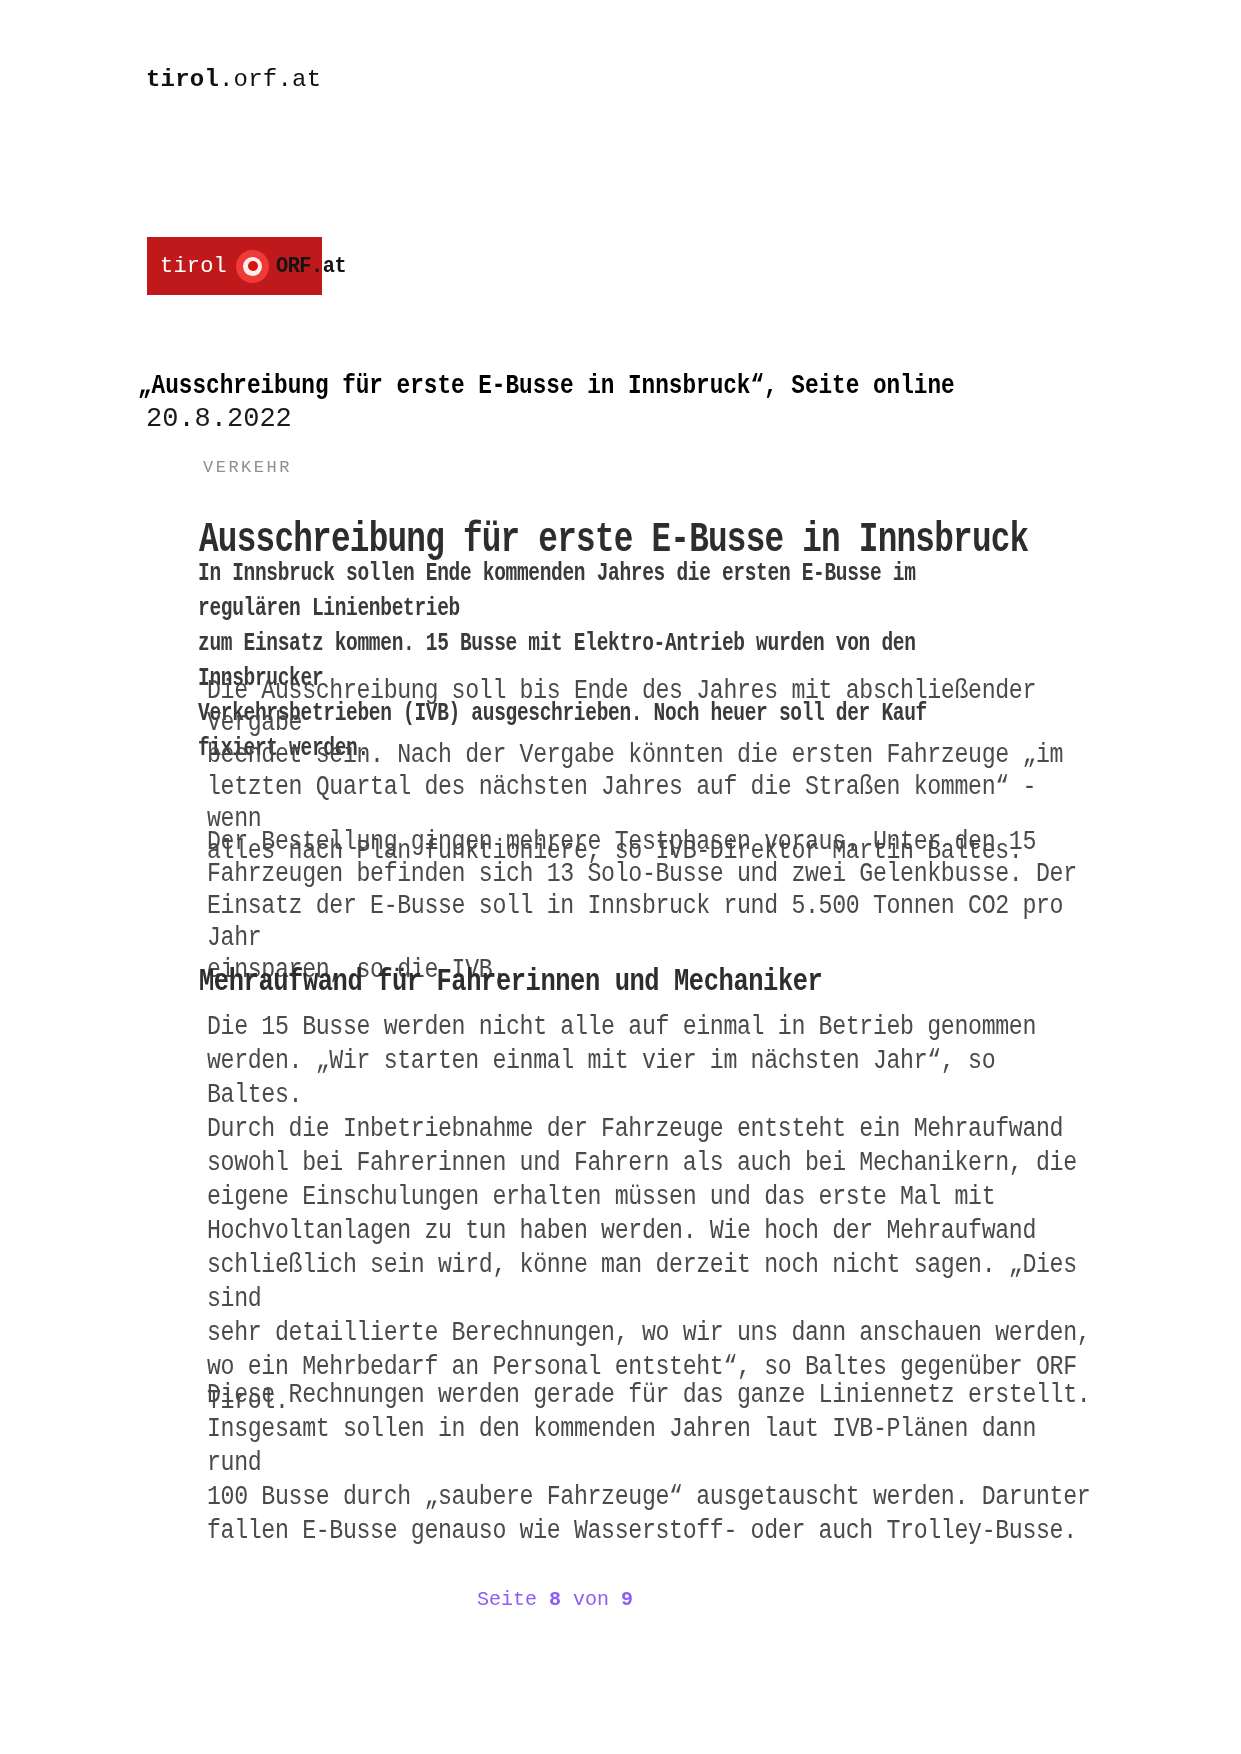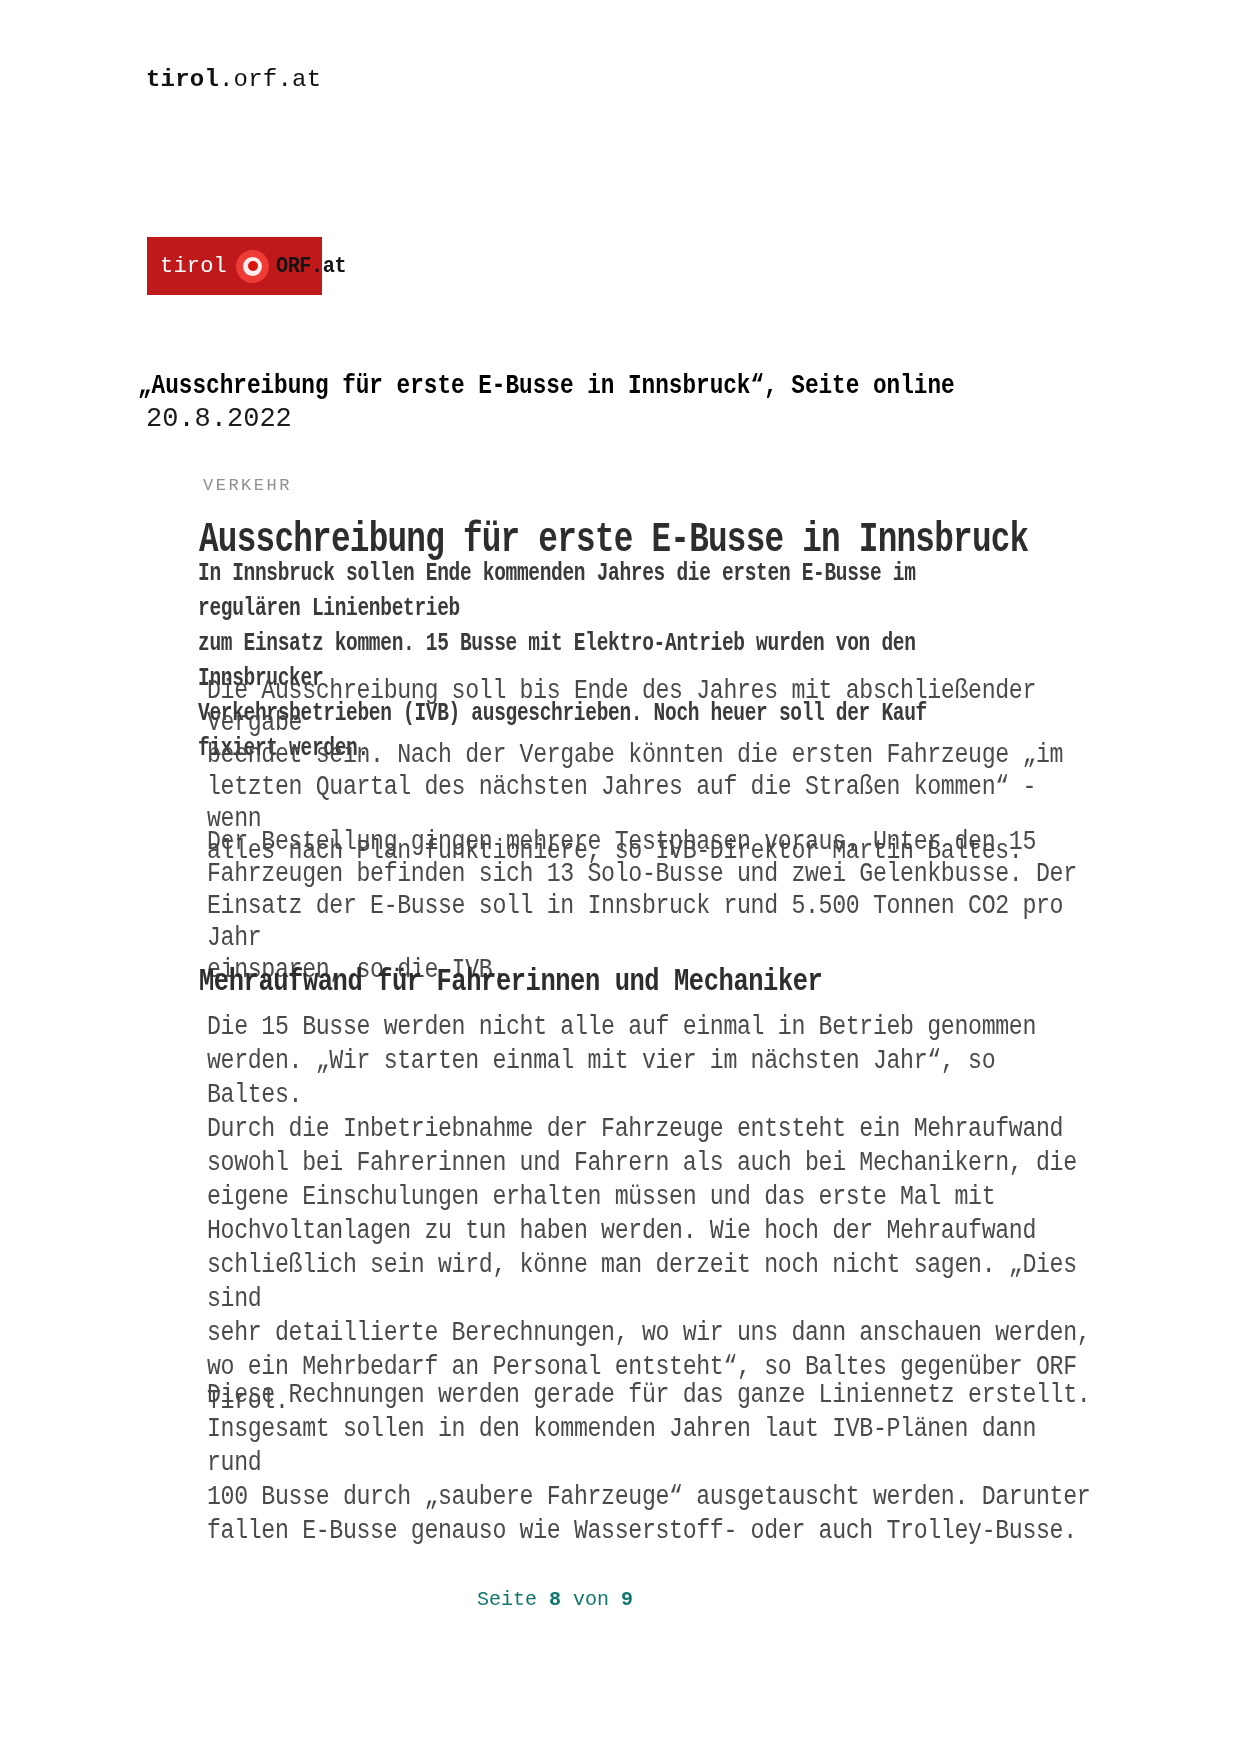--- a/index.html
+++ b/index.html
@@ -49,21 +49,21 @@
     white-space:nowrap;
     transform:scaleX(0.84); transform-origin:0 0;
   }
   .doc-date {
     position:absolute; left:146px; top:404px;
     font-size:27px; color:#1a1a1a;
   }
 
   
   .kicker {
-    position:absolute; left:203px; top:476px;
+    position:absolute; left:203px; top:458px;
     font-size:17px; color:#8f8f8f; letter-spacing:2.5px; font-weight:500;text-align:center;
   }
   .headline {
     position:absolute; left:199px; top:487px;
     font-size:43px; line-height:48px; font-weight:800;
     color:#2d2d2d; letter-spacing:-1px; white-space:nowrap;
     transform:scaleX(0.76); transform-origin:0 0;
   }
   .lead {
     position:absolute; left:198px; top:556px;
@@ -85,21 +85,21 @@
   .para.p4 { top:1378px; line-height:34px; }
   .subheading {
     position:absolute; left:199px; top:964px;
     font-size:31px; font-weight:800; color:#2d2d2d;
     letter-spacing:-0.5px; white-space:nowrap;
     transform:scaleX(0.82); transform-origin:0 0;
     margin:0;
   }
   .footer {
     position:absolute; left:0; top:1588px; width:1110px;
-    text-align:center; font-size:20px; color:#0f766e;
+    text-align:center; font-size:20px; color:#8b5cf6;
   }
   .footer .b { font-weight:bold; }
 </style>
 </head>
 <body>
 
 <div class="page">
 
   <div class="site-label">
     <span class="b">tirol</span><span>.orf.at</span>

